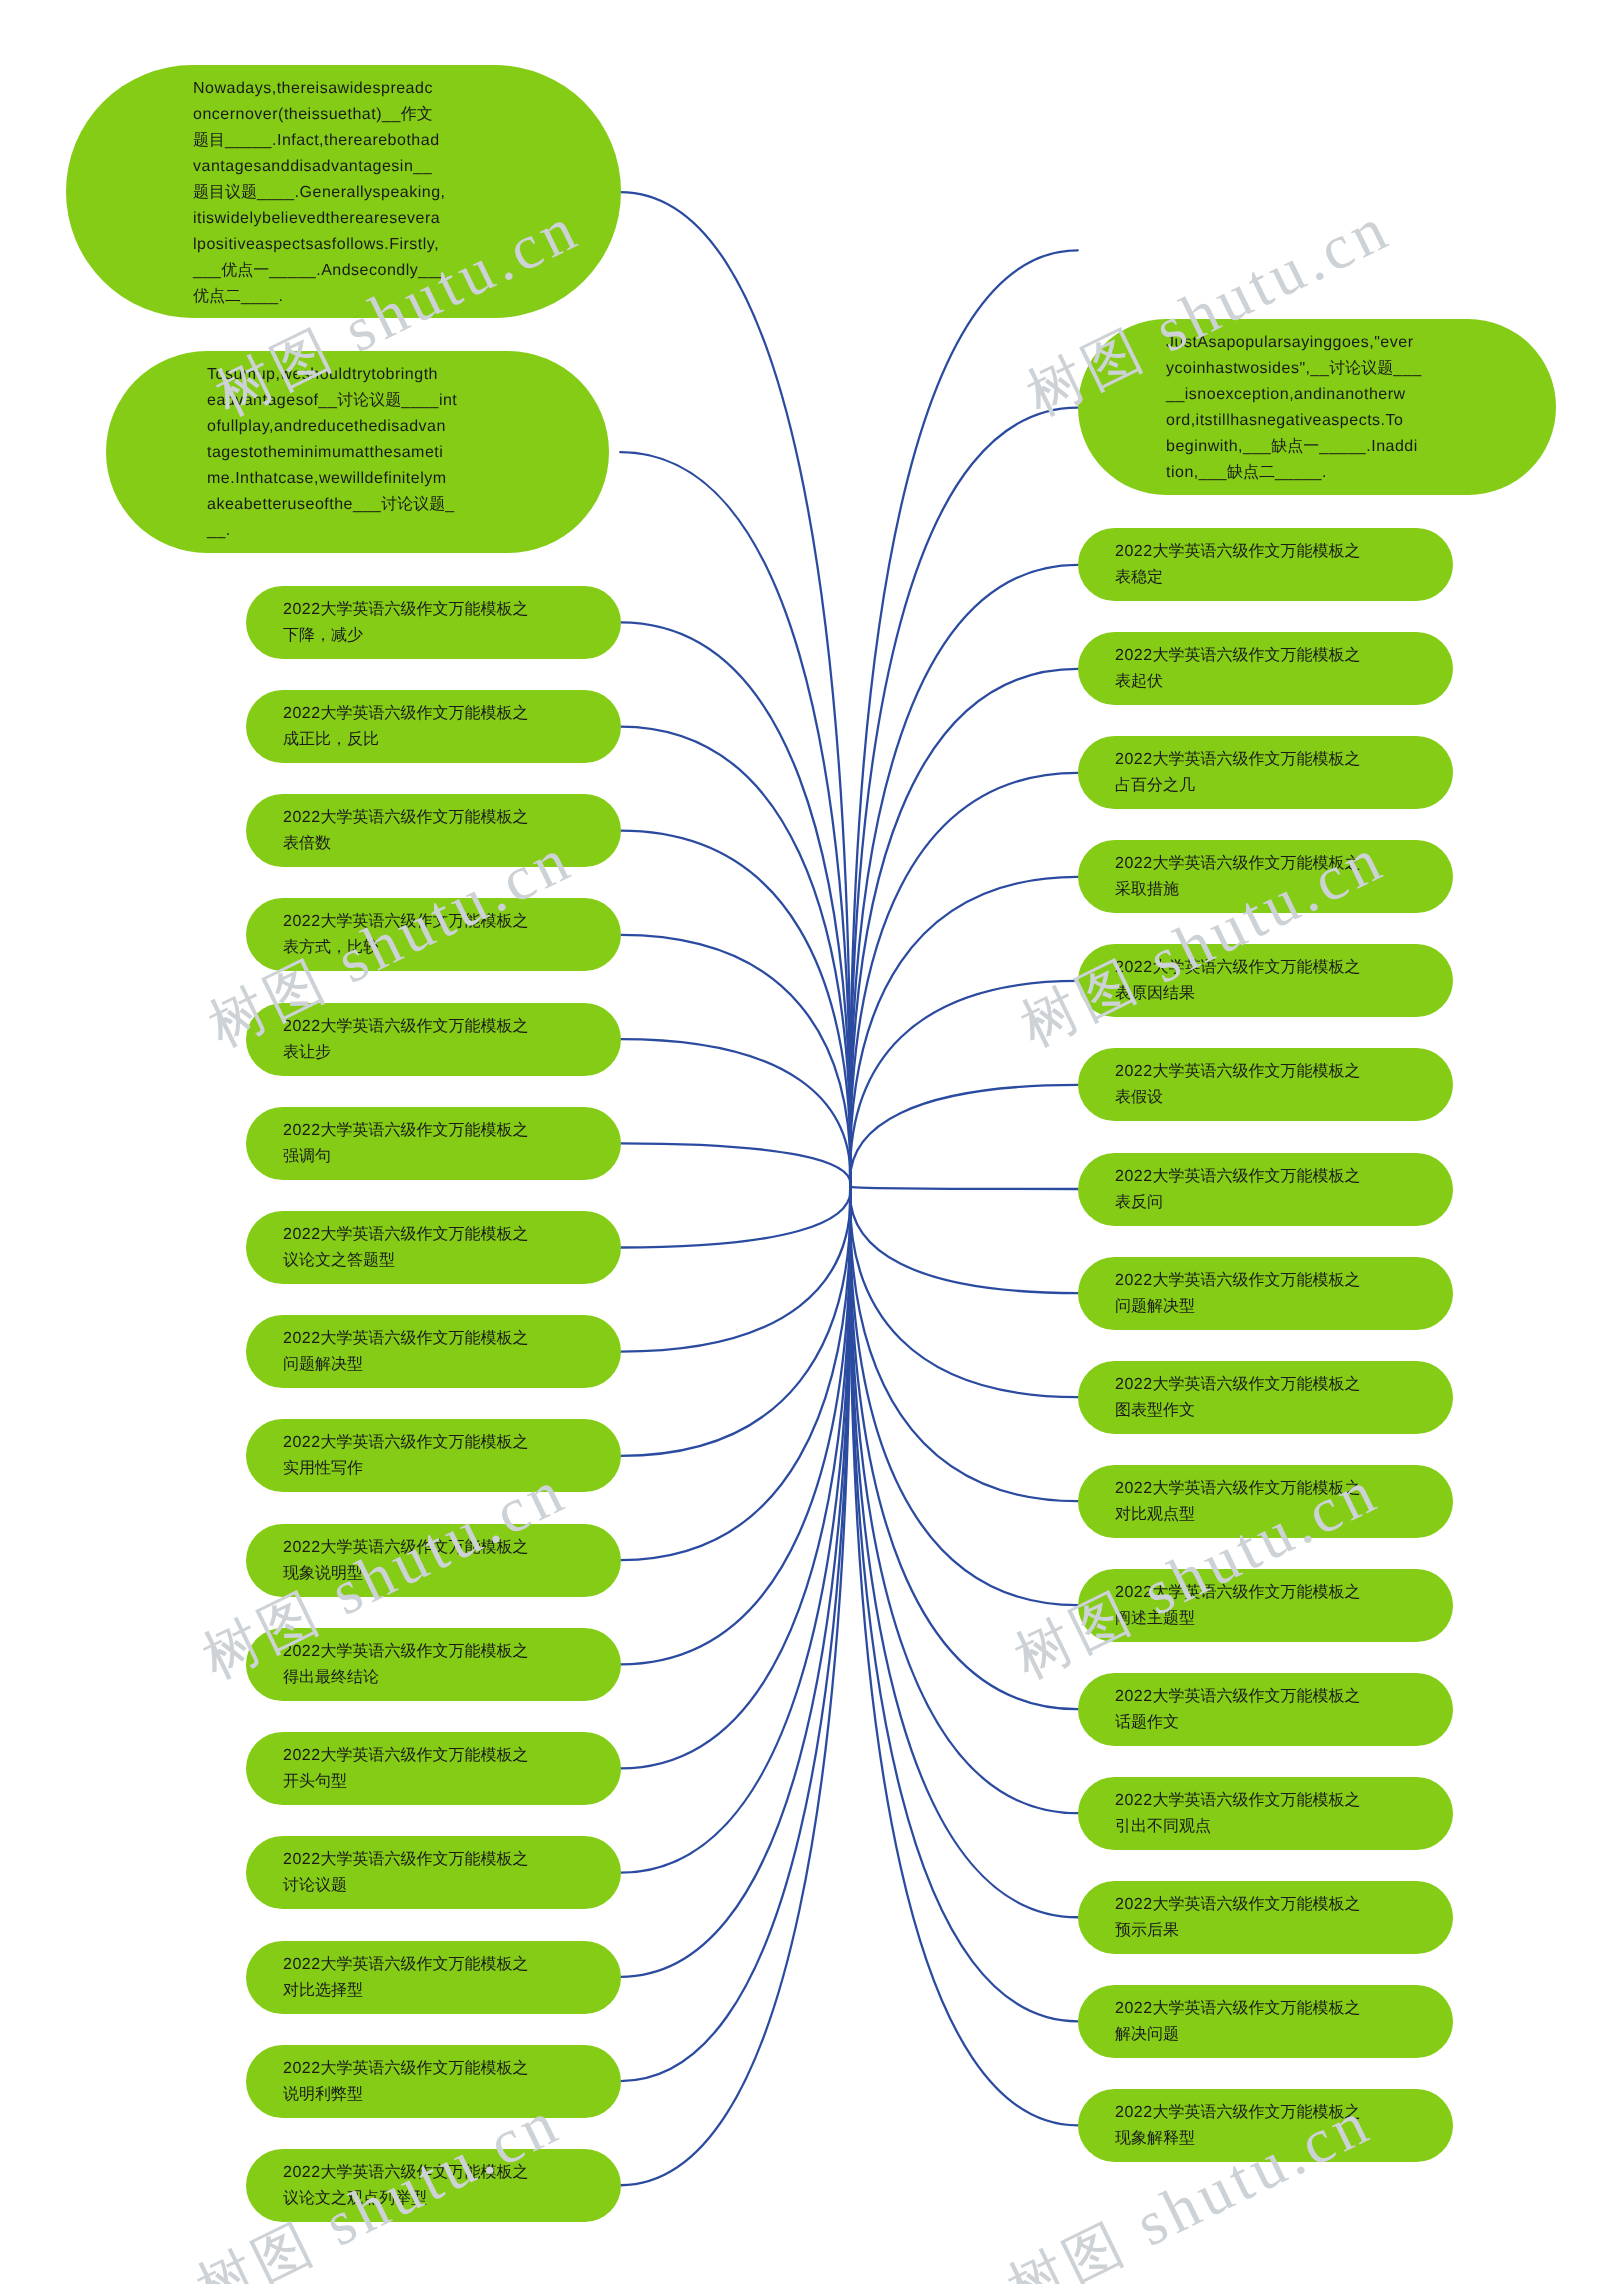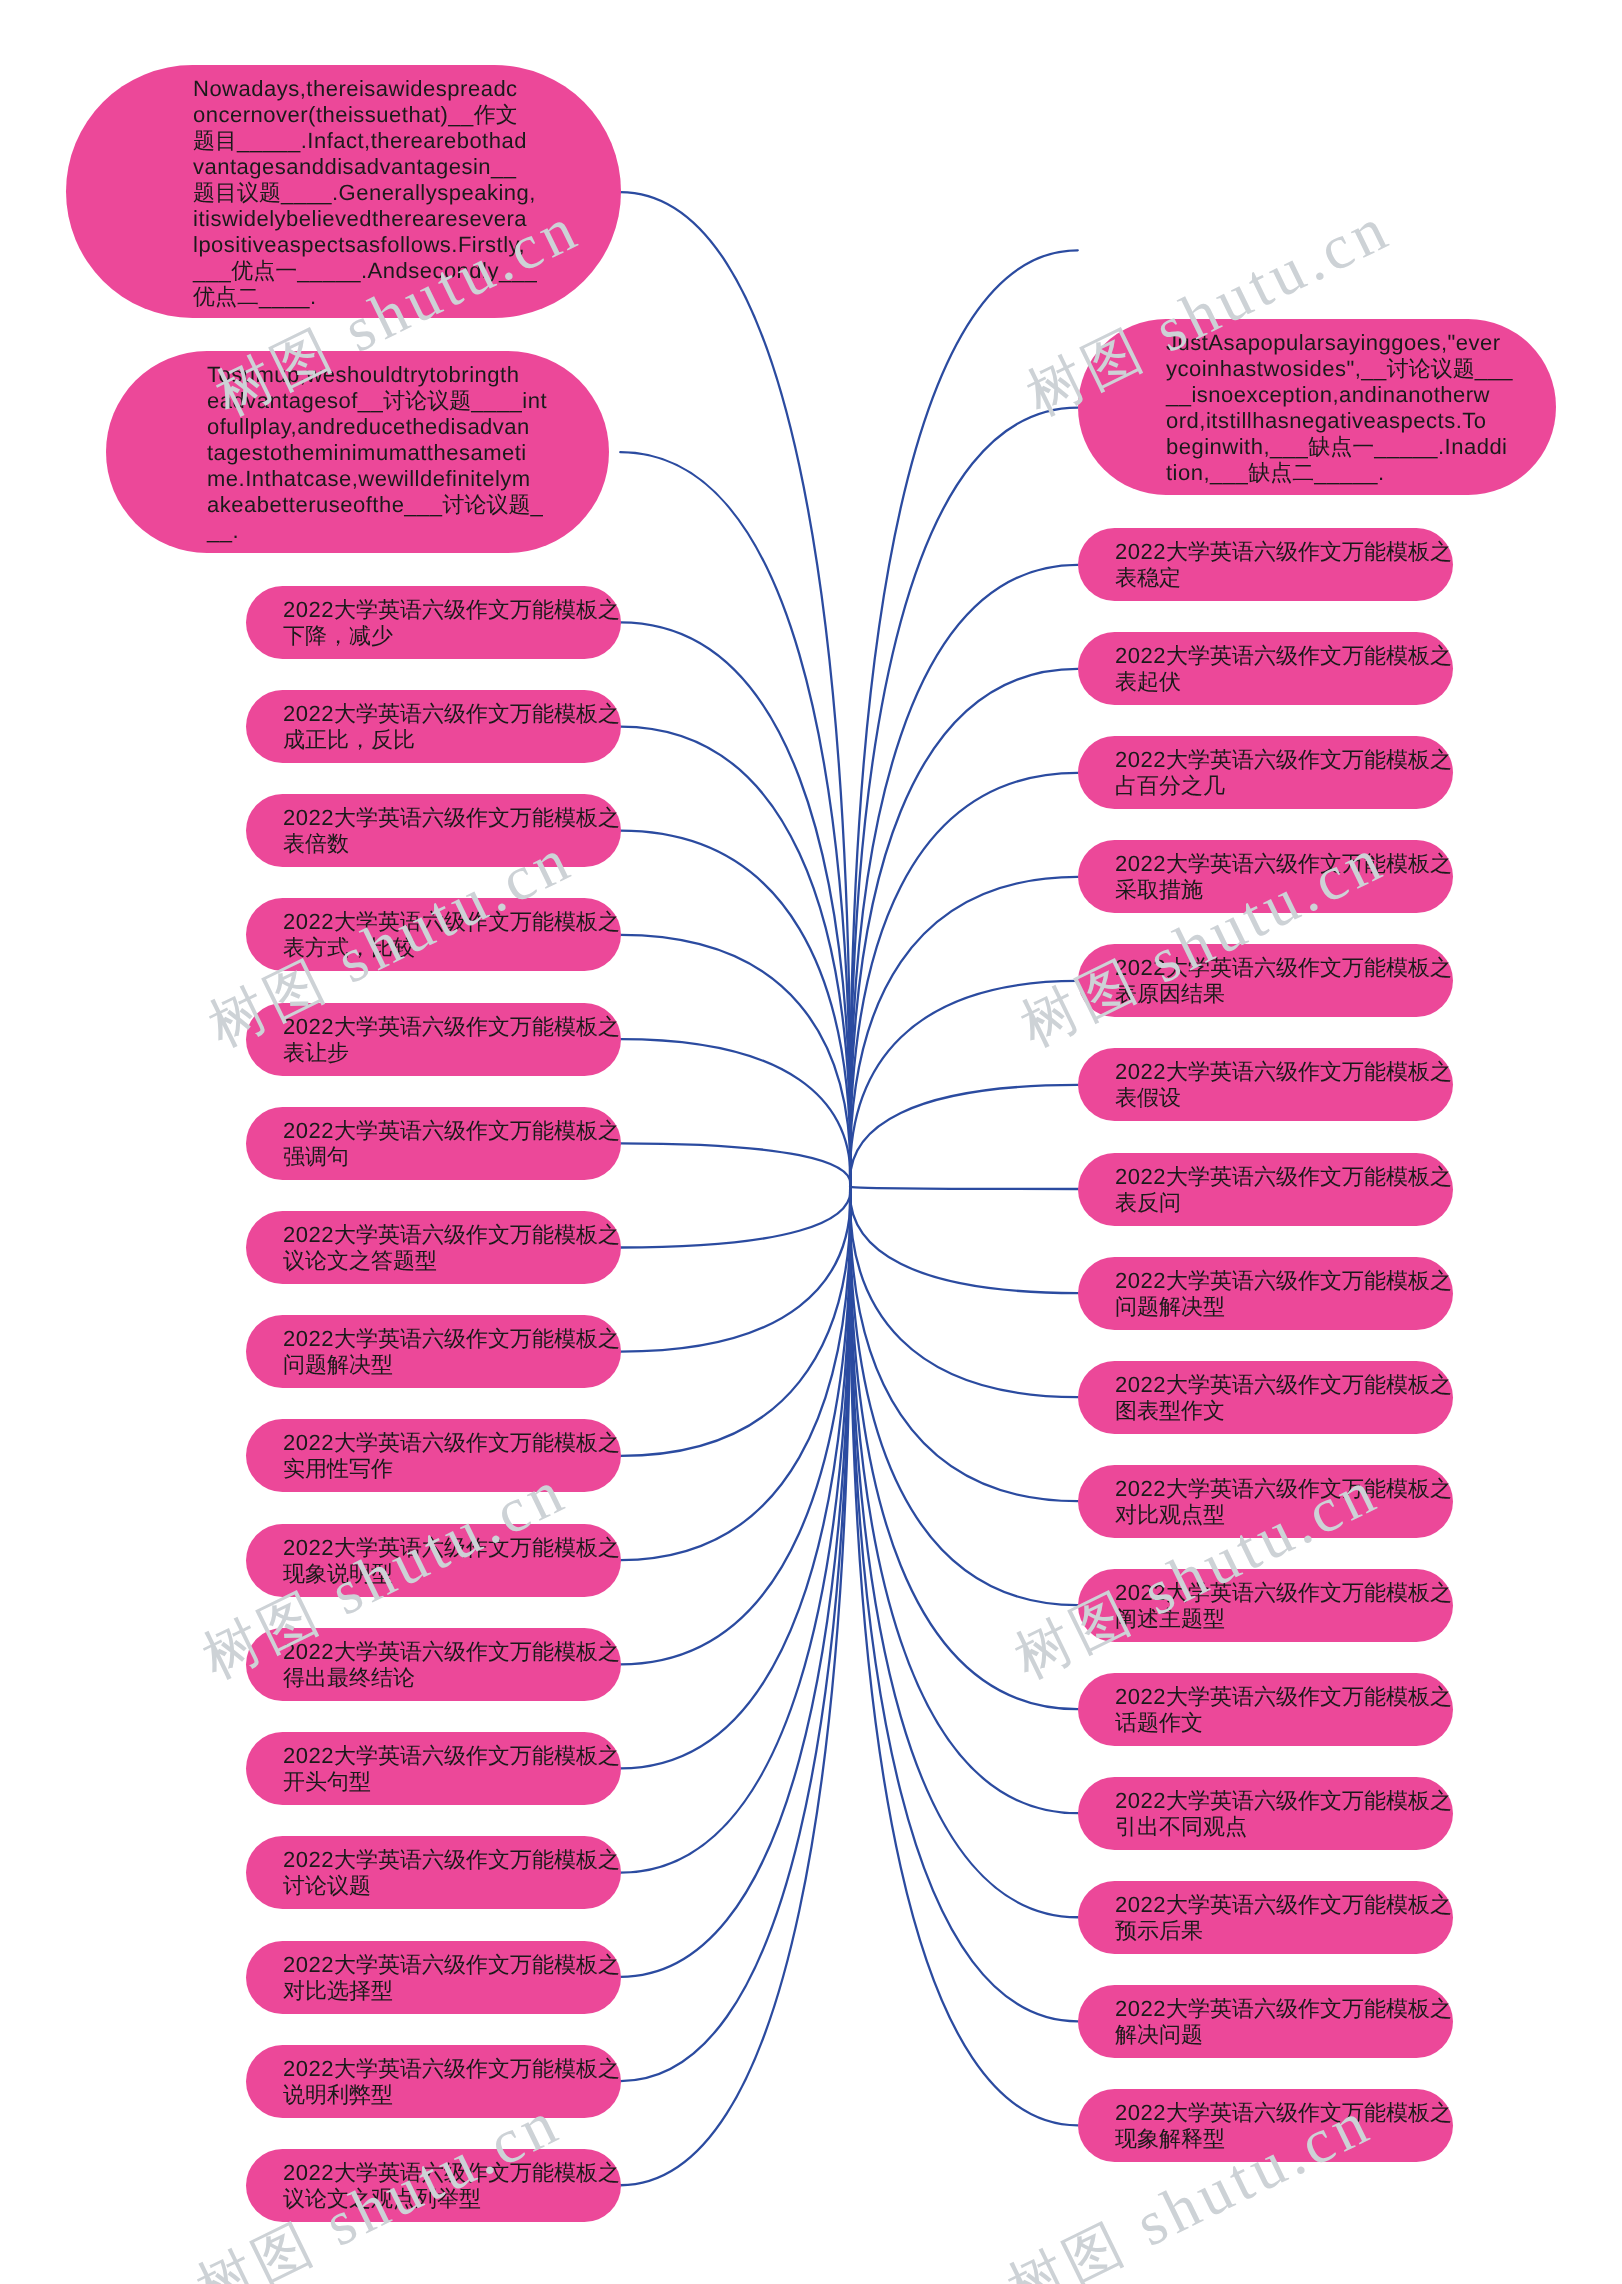--- a/index.html
+++ b/index.html
@@ -1,22 +1,22 @@
 <!DOCTYPE html>
 <html style="font-size:10px"><head>
 <meta charset="utf-8">
 <title>2022大学英语六级作文万能模板之议论文之利弊型</title>
 <style>
   html,body{margin:0;padding:0;background:#fff;}
   body{font-family:"Liberation Sans","DejaVu Sans",sans-serif;-webkit-font-smoothing:antialiased;text-rendering:geometricPrecision;}
   #canvas{position:relative;width:1622px;height:2284px;background:#fff;overflow:hidden;}
   #links,#nodes,#watermarks{position:absolute;left:0;top:0;width:1622px;height:2284px;}
   #watermarks{pointer-events:none;}
-  .node{position:absolute;box-sizing:border-box;background:#ec4899;color:#1a1a1a;
-        font-size:22px;line-height:26px;}
+  .node{position:absolute;box-sizing:border-box;background:#84cc16;color:#1a1a1a;
+        font-size:16px;line-height:26px;}
   .node .txt{width:302px;}
   .node .ln{white-space:pre;height:26px;}
   .node .lat{letter-spacing:0.5px;}
   .node.root{background:#3c5ccc;color:#fff;font-size:26px;line-height:34px;}
   .node.root .txt{text-align:center;}
   .node.root .ln{height:34px;}
   .wm .wcjk{font-size:0.9em;}
   .wm{position:absolute;color:#cdd2d6;font-family:"Liberation Serif","DejaVu Serif",serif;
       font-size:63px;letter-spacing:5px;white-space:nowrap;transform-origin:0 100%;
       line-height:63px;height:63px;}

